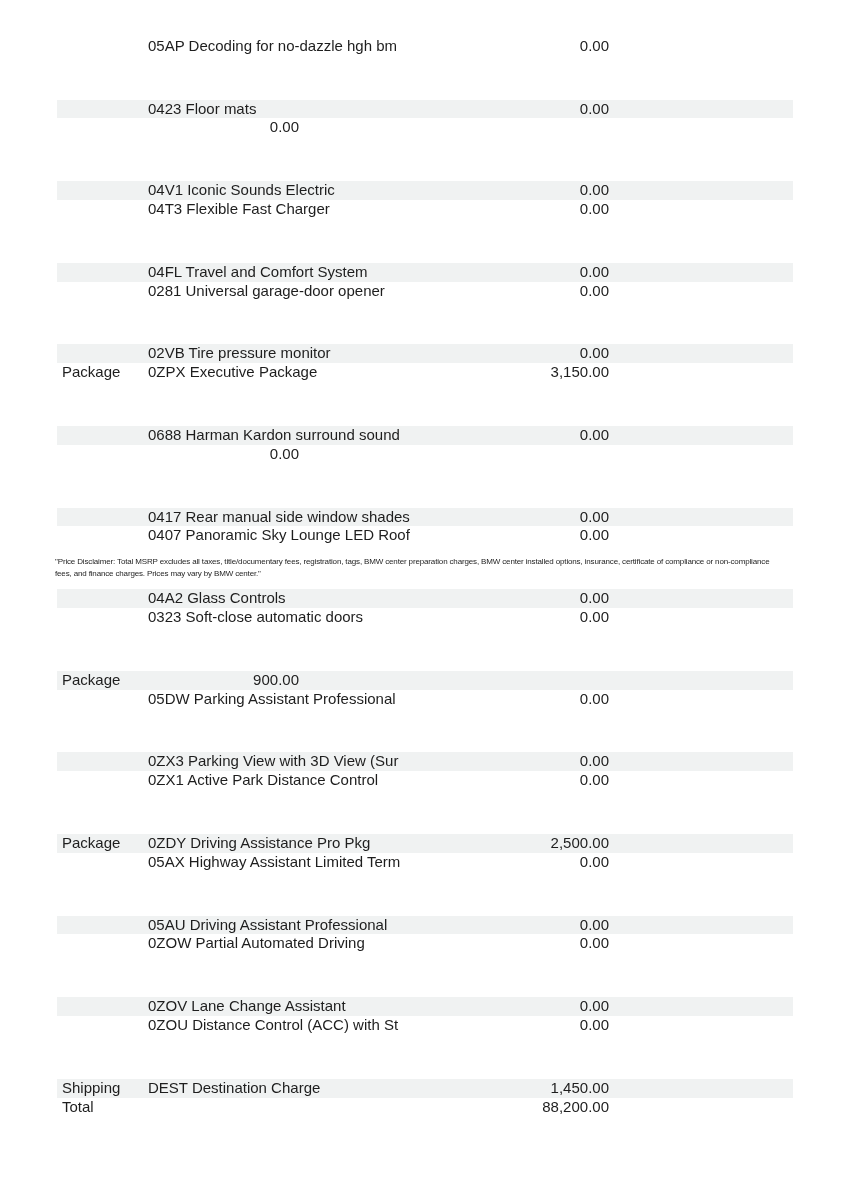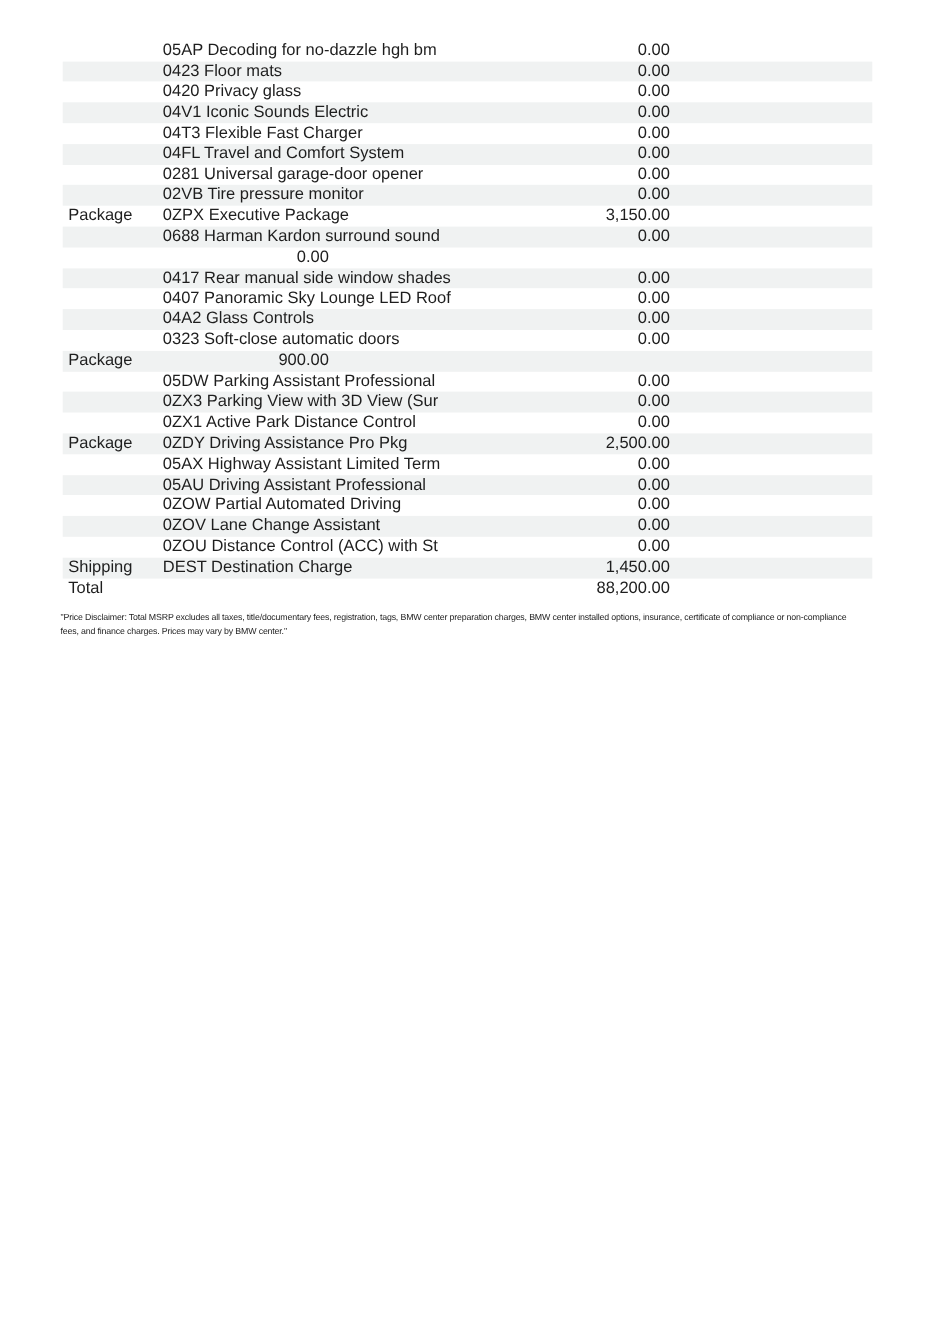--- a/index.html
+++ b/index.html
@@ -24,20 +24,21 @@
   }
   .row {
     display: flex;
     align-items: center;
     height: 18.8px;
     font-size: 15px;
     line-height: 18.8px;
   }
   .row.shaded {
     background: var(--stripe, #f0f2f2);
+    margin-top: 44px;
   }
   .cell-type {
     flex: 0 0 auto;
     width: 91px;
     padding-left: 5px;
     box-sizing: border-box;
     white-space: nowrap;
   }
   .cell-desc {
     flex: 0 0 auto;
@@ -77,21 +78,20 @@
         <div class="spacer"></div>
       </div>
       <div class="row shaded">
         <div class="cell-type"></div>
         <div class="cell-desc">0423 Floor mats</div>
         <div class="cell-price">0.00</div>
         <div class="spacer"></div>
       </div>
       <div class="row">
         <div class="cell-type"></div>
-        <div class="cell-desc">0420 Privacy glass</div>
         <div class="cell-price">0.00</div>
         <div class="spacer"></div>
       </div>
       <div class="row shaded">
         <div class="cell-type"></div>
         <div class="cell-desc">04V1 Iconic Sounds Electric</div>
         <div class="cell-price">0.00</div>
         <div class="spacer"></div>
       </div>
       <div class="row">

